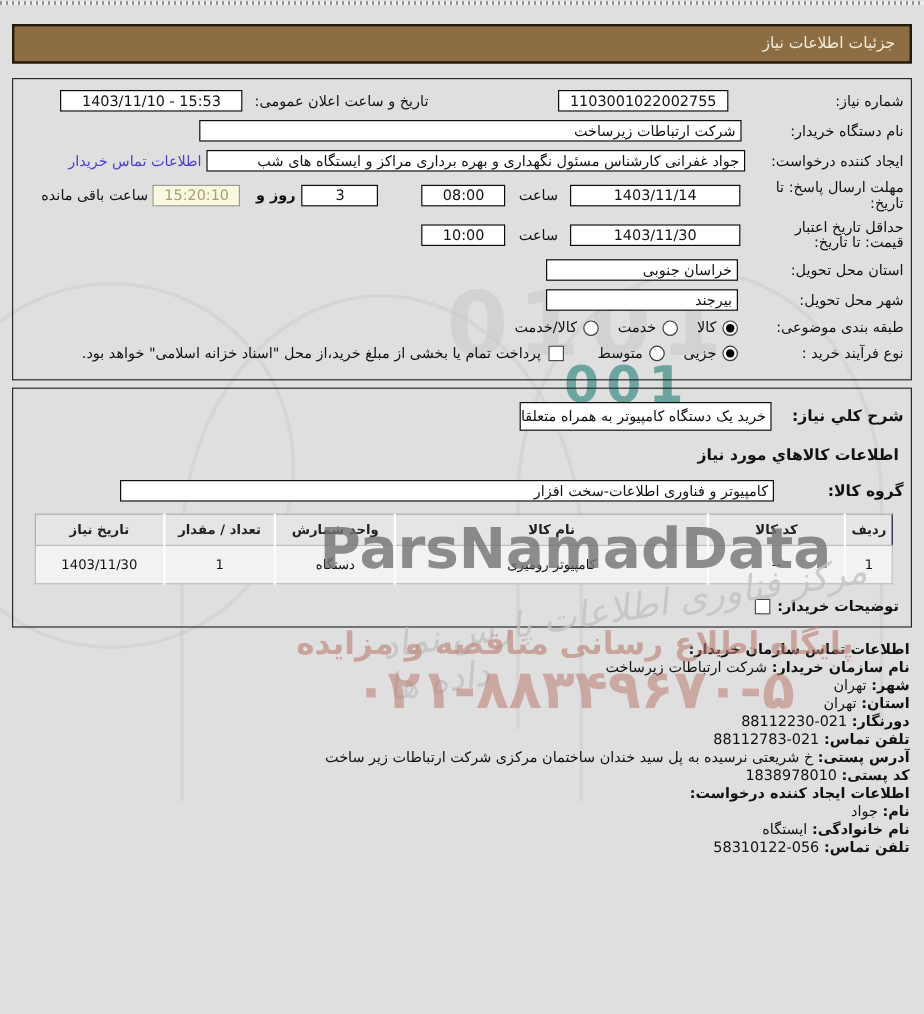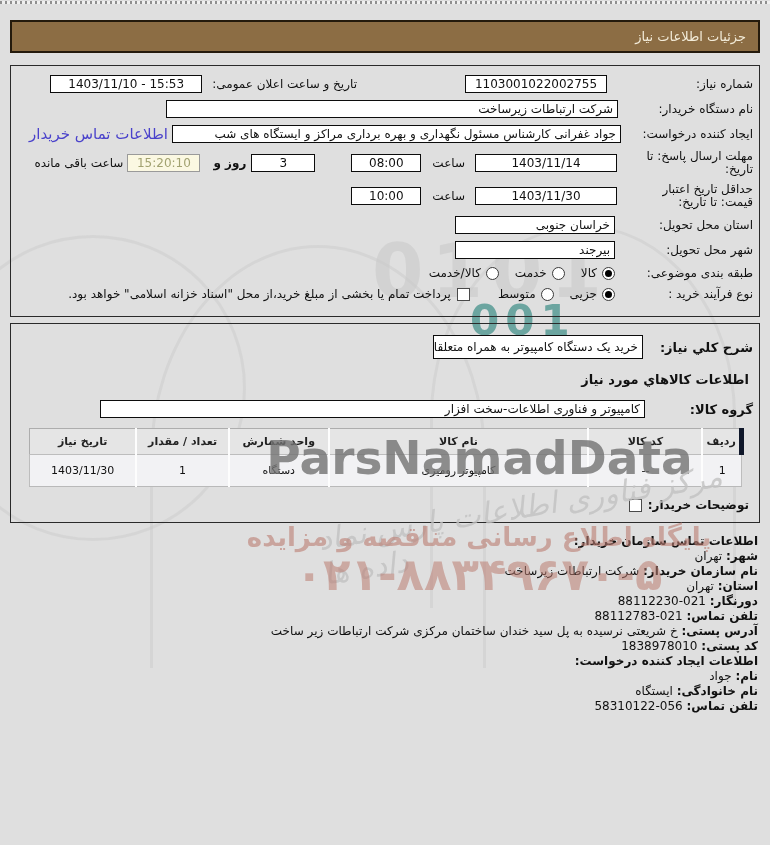--- a/index.html
+++ b/index.html
@@ -38,31 +38,31 @@
   .chk{width:13px;height:13px;border:1px solid #4a4a4a;background:#fff;
     display:inline-block;box-sizing:border-box;flex:0 0 auto;}
   .opts{display:flex;align-items:center;}
   .opt{display:inline-flex;align-items:center;margin-left:16px;}
   .opt .radio{margin-left:5px;}
   .section-title{font-size:13px;margin:13px 4px 13px 0;}
   table{border-collapse:collapse;font-size:11px;table-layout:fixed;
     width:715px;margin:10px 9px 0 0;background:transparent;position:relative;z-index:2;}
   thead th{background:#e5e5e5;border-top:1px solid #adadad;border-bottom:1px solid #bdbdbd;
     border-left:2px solid #fdfdfd;font-weight:bold;padding:6px 3px;color:#222;}
-  thead th:first-child{border-right:5px solid #0f172a;}
+  thead th:first-child{border-right:1px solid #0f172a;}
   thead th:last-child{border-left:1px solid #adadad;}
   tbody td{background:#f2f2f4;padding:9px 3px;text-align:center;
     border-left:2px solid #fdfdfd;border-bottom:1px solid #b9b9b9;}
   tbody td:first-child{border-right:1px solid #bdbdbd;}
   tbody td:last-child{border-left:1px solid #bdbdbd;}
   .notes{display:flex;align-items:center;font-weight:bold;font-size:12px;margin:11px 4px 3px 0;}
   .notes .chk{margin-right:6px;}
   .contact{margin:11px 12px 0 0;font-size:12px;line-height:15px;position:relative;z-index:2;padding-left:32px;}
   .cline b{font-weight:bold;}
-  a.link{color:#4a42cb;text-decoration:none;font-size:15px;white-space:nowrap;}
+  a.link{color:#4a42cb;text-decoration:none;font-size:12px;white-space:nowrap;}
   
   .wm-under{position:absolute;inset:0;z-index:1;pointer-events:none;overflow:hidden;}
   .wm-over{position:absolute;inset:0;z-index:6;pointer-events:none;overflow:hidden;}
   .arc{position:absolute;border:3px solid #c9c9c9;border-radius:50%;opacity:.45;}
   .arc1{left:-60px;top:235px;width:300px;height:300px;}
   .arc2{left:150px;top:245px;width:330px;height:420px;border-radius:50% 50% 0 0;border-bottom:none;}
   .arc3{left:430px;top:225px;width:300px;height:380px;border-radius:50% 50% 0 0;border-bottom:none;}
   .wm-digits1{position:absolute;left:372px;top:228px;font-size:74px;font-weight:bold;
     color:#cbcbcb;opacity:.6;letter-spacing:8px;direction:ltr;}
   .wm-digits2{position:absolute;left:470px;top:296px;font-size:42px;font-weight:bold;
@@ -219,22 +219,22 @@
 
   <div class="notes">
     <span>توضیحات خریدار:</span>
     <span class="chk"></span>
   </div>
 </div>
 
 <div class="contact">
   <div class="cline b">اطلاعات تماس سازمان خریدار:</div>
   <div>
+      <div class="cline"><b>نام سازمان خریدار:</b> <span>شرکت ارتباطات زیرساخت</span></div>
       <div class="cline"><b>شهر:</b> <span>تهران</span></div>
-      <div class="cline"><b>نام سازمان خریدار:</b> <span>شرکت ارتباطات زیرساخت</span></div>
       <div class="cline"><b>استان:</b> <span>تهران</span></div>
       <div class="cline"><b>دورنگار:</b> <span class="ltr">88112230-021</span></div>
       <div class="cline"><b>تلفن تماس:</b> <span class="ltr">88112783-021</span></div>
       <div class="cline"><b>آدرس پستی:</b> <span>خ شریعتی نرسیده به پل سید خندان ساختمان مرکزی شرکت ارتباطات زیر ساخت</span></div>
       <div class="cline"><b>کد پستی:</b> <span class="ltr">1838978010</span></div>
     </div>
   <div class="cline b">اطلاعات ایجاد کننده درخواست:</div>
   <div>
       <div class="cline"><b>نام:</b> <span>جواد</span></div>
       <div class="cline"><b>نام خانوادگی:</b> <span>ایستگاه</span></div>

